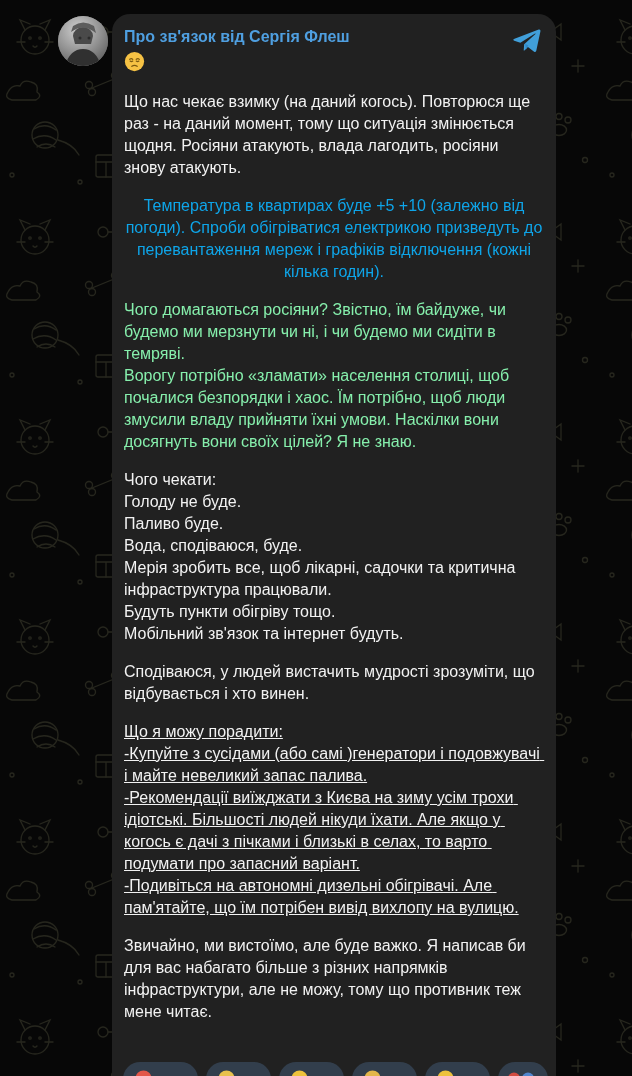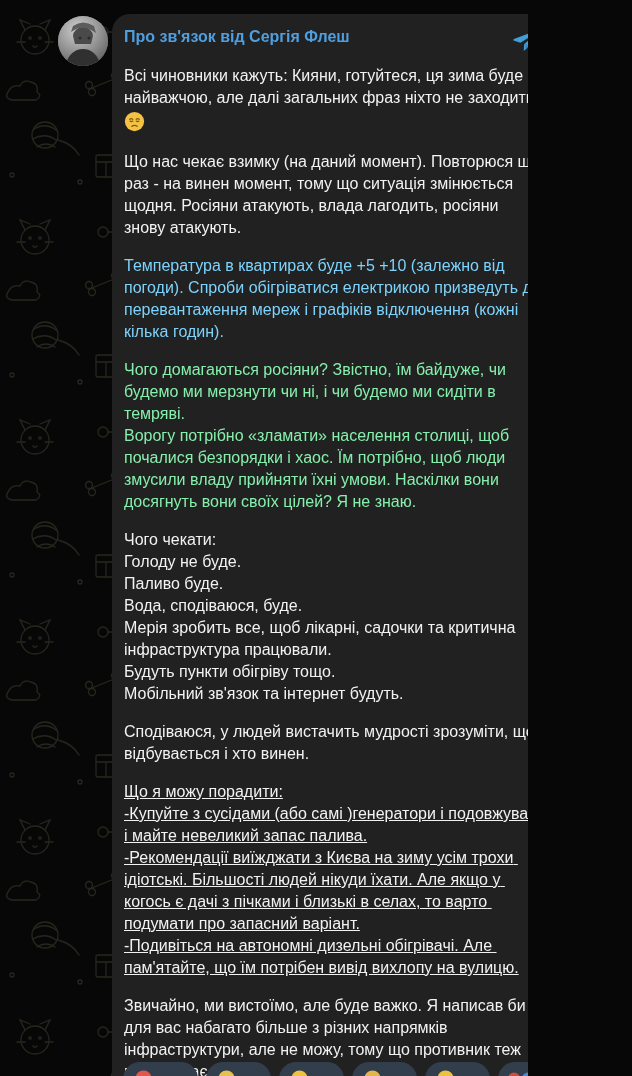--- a/index.html
+++ b/index.html
@@ -1,21 +1,21 @@
 <!DOCTYPE html>
 <html><head>
 <meta charset="utf-8">
 <style>
   html,body{margin:0;padding:0;}
   body{
     width:632px;height:1076px;overflow:hidden;position:relative;
     background:#070707;
     font-family:"Liberation Sans", sans-serif;
   }
-  .stage{position:absolute;inset:0;width:528px;height:1076px;overflow:hidden;}
+  .stage{position:absolute;inset:0;width:632px;height:1076px;overflow:hidden;}
   #bg-doodles{position:absolute;left:0;top:0;z-index:0;}
 
   .avatar{
     position:absolute;left:58px;top:16px;width:50px;height:50px;
     border-radius:50%;overflow:hidden;z-index:2;background:#6f6f6f;
   }
 
   .bubble{
     position:absolute;left:112px;top:14px;width:444px;height:1080px;
     background:#212121;border-radius:18px;z-index:1;
@@ -125,31 +125,30 @@
 
     <div class="bubble-header">
       <span class="channel-name" style="color: rgb(79, 159, 224);">Про зв'язок від Сергія Флеш</span>
       <svg class="plane" viewBox="0 0 24 24">
         <path fill="#419fd9" d="M23.9 3.1 L20.3 20.1 c-.27 1.2 -.98 1.5 -1.98 .93 l-5.5 -4.05 -2.65 2.55 c-.29 .29 -.54 .54 -1.1 .54 l.4 -5.6 L19.5 5.3 c.44 -.4 -.1 -.62 -.68 -.23 L6.1 13.1 .67 11.4 c-1.18 -.37 -1.2 -1.18 .25 -1.75 L22.4 1.4 c.98 -.36 1.84 .23 1.5 1.7 z"></path>
         <path fill="#2f86c4" d="M10.5 14 l.4 5.6 2.25 -3.95 z" opacity="0.9"></path>
       </svg>
     </div>
 
     <div class="message-text">
-      <p style="color: rgb(242, 242, 242);">Всі чиновники кажуть: Кияни, готуйтеся, ця зима буде найважчою, але далі загальних фраз ніхто не заходить</p>
       <div class="emoji-line">
         <svg viewBox="0 0 24 24">
           <circle cx="12" cy="12" r="11" fill="#f6c244"></circle>
           <path d="M6.5 9.5 q2 -1.5 3.5 0 M14 9.5 q2 -1.5 3.5 0" stroke="#7a5a10" stroke-width="1.4" fill="none" stroke-linecap="round"></path>
           <path d="M7 11.5 q1.5 1.2 3 0 M14 11.5 q1.5 1.2 3 0" stroke="#7a5a10" stroke-width="1.4" fill="none" stroke-linecap="round"></path>
           <path d="M9 17.5 q3 -2 6 0" stroke="#7a5a10" stroke-width="1.5" fill="none" stroke-linecap="round"></path>
         </svg>
       </div>
-      <p style="color: rgb(242, 242, 242);">Що нас чекає взимку (на даний момент). Повторюся ще раз - на винен момент, тому що ситуація змінюється щодня. Росіяни атакують, влада лагодить, росіяни знову атакують.</p>
-      <p style="color: #7dd3fc;">Температура в квартирах буде +5 +10 (залежно від погоди). Спроби обігріватися електрикою призведуть до перевантаження мереж і графіків відключення (кожні кілька годин).</p>
+      <p style="color: rgb(242, 242, 242);">Що нас чекає взимку (на даний когось). Повторюся ще раз - на даний момент, тому що ситуація змінюється щодня. Росіяни атакують, влада лагодить, росіяни знову атакують.</p>
+      <p style="color: #0ea5e9; text-align: center;">Температура в квартирах буде +5 +10 (залежно від погоди). Спроби обігріватися електрикою призведуть до перевантаження мереж і графіків відключення (кожні кілька годин).</p>
       <p style="color: #86efac;">Чого домагаються росіяни? Звістно, їм байдуже, чи будемо ми мерзнути чи ні, і чи будемо ми сидіти в темряві.
 Ворогу потрібно «зламати» населення столиці, щоб почалися безпорядки і хаос. Їм потрібно, щоб люди змусили владу прийняти їхні умови. Наскілки вони досягнуть вони своїх цілей? Я не знаю.</p>
       <p style="color: rgb(242, 242, 242);">Чого чекати:
 Голоду не буде.
 Паливо буде.
 Вода, сподіваюся, буде.
 Мерія зробить все, щоб лікарні, садочки та критична інфраструктура працювали.
 Будуть пункти обігріву тощо.
 Мобільний зв'язок та інтернет будуть.</p>
       <p style="color: rgb(242, 242, 242);">Сподіваюся, у людей вистачить мудрості зрозуміти, що відбувається і хто винен.</p>

